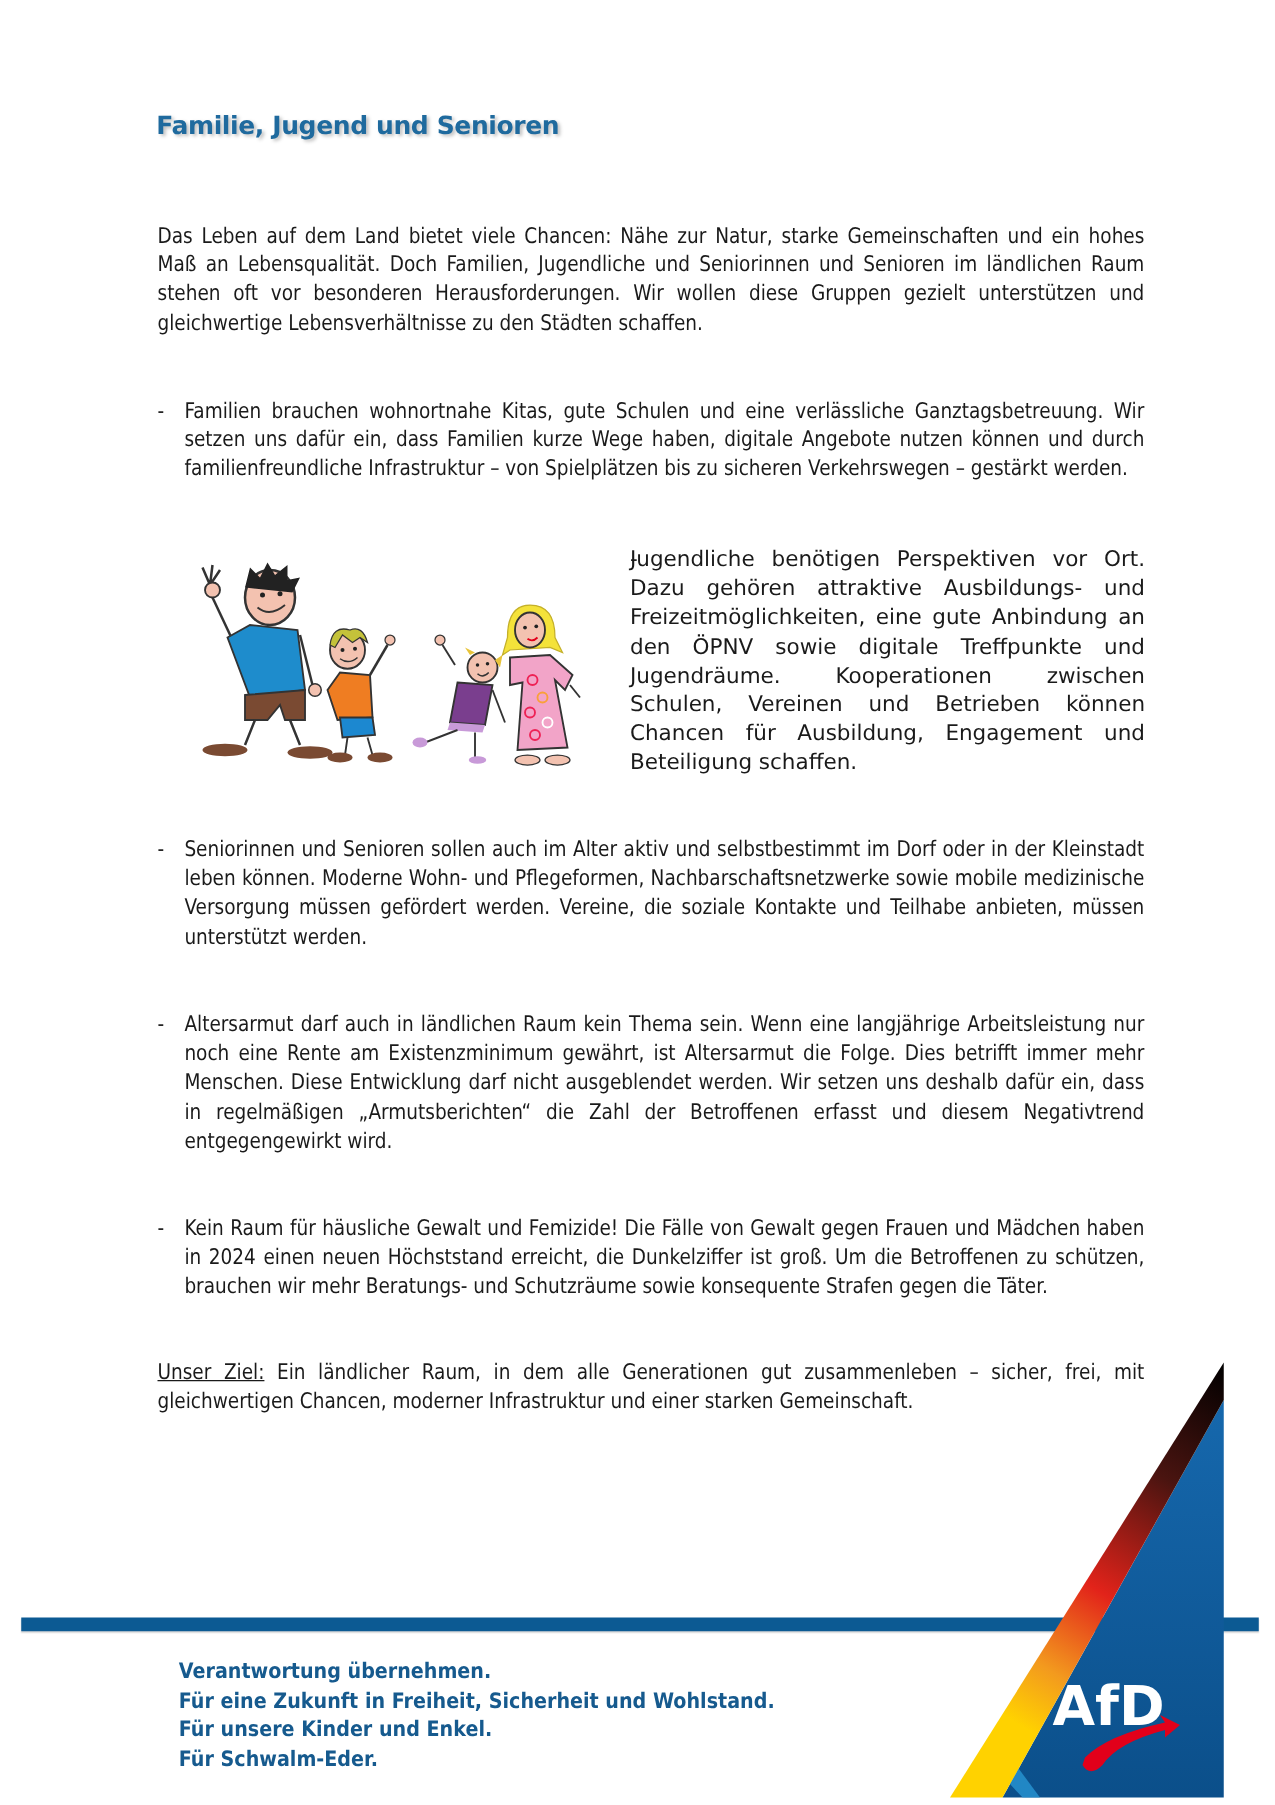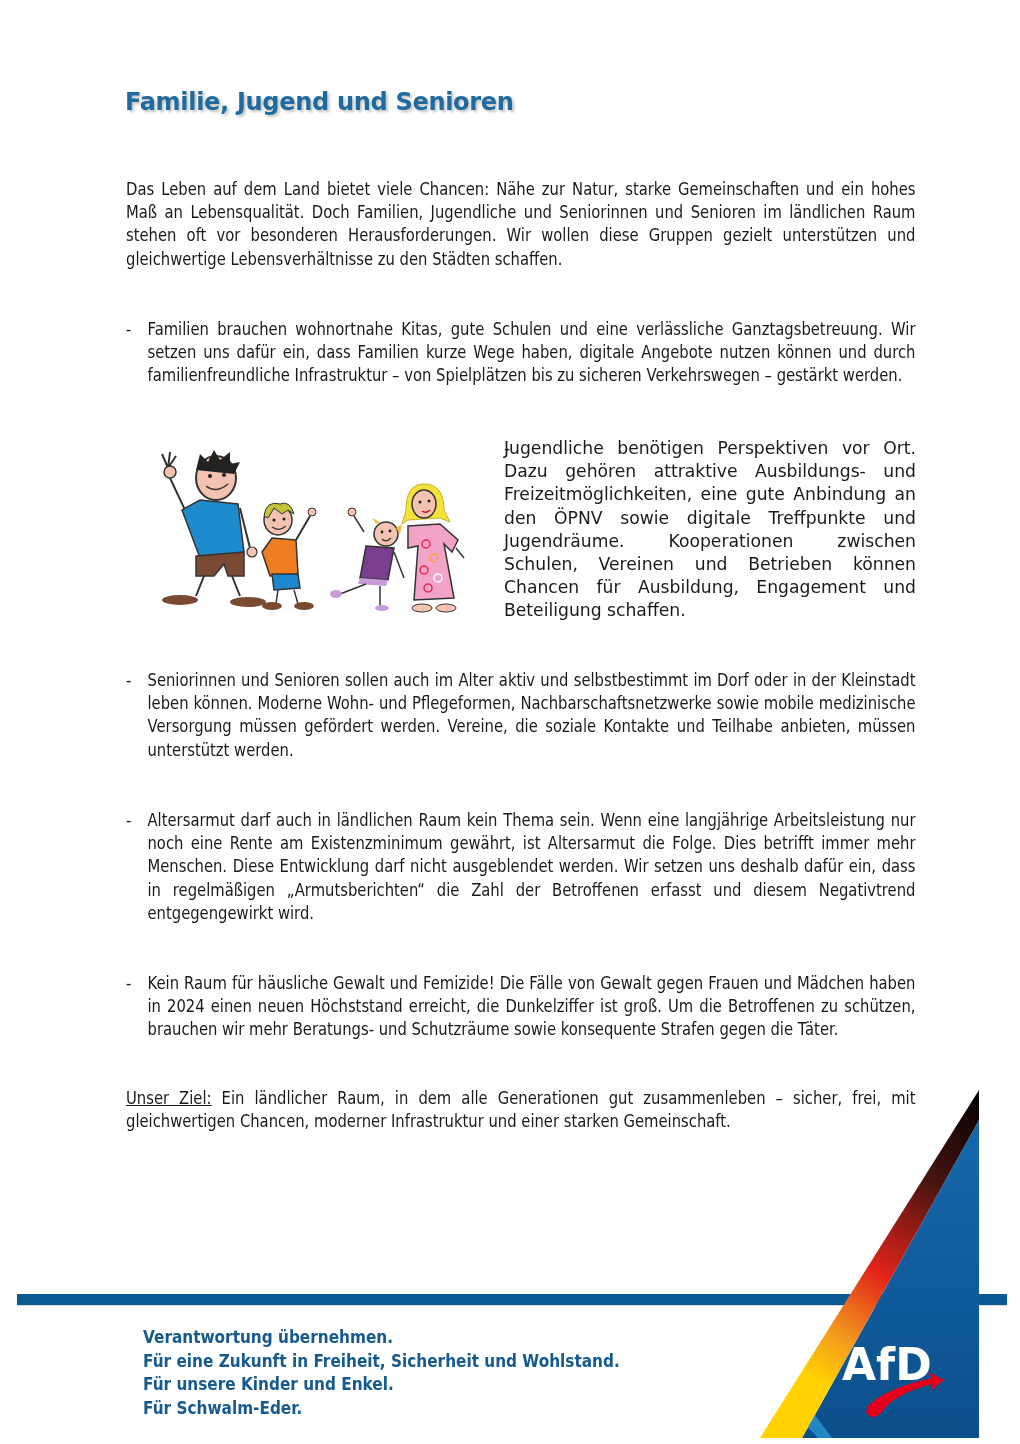--- a/index.html
+++ b/index.html
@@ -5,21 +5,21 @@
     html, body { margin: 0; padding: 0; }
     body {
       width: 1020px; height: 1444px; position: relative; overflow: hidden;
       background: #ffffff;
       font-family: "DejaVu Sans", sans-serif;
       color: #1a1a1a;
     }
     .title {
       position: absolute; left: 125px; top: 88px;
       font-family: "DejaVu Sans", sans-serif; font-weight: bold;
-      font-size: 24px; color: #1f6a9e; letter-spacing: -0.3px;
+      font-size: 20px; color: #1f6a9e; letter-spacing: -0.3px;
       text-shadow: 2px 2px 3px rgba(0,0,0,0.25);
       margin: 0;
     }
     .body-text {
       font-family: "DejaVu Sans", sans-serif;
       font-size: 17.2px; line-height: 23.2px;
       text-align: justify; color: #1a1a1a;
       transform: scaleX(0.86); transform-origin: left top;
     }
     .intro { position: absolute; left: 126px; top: 178px; width: 918px; }

